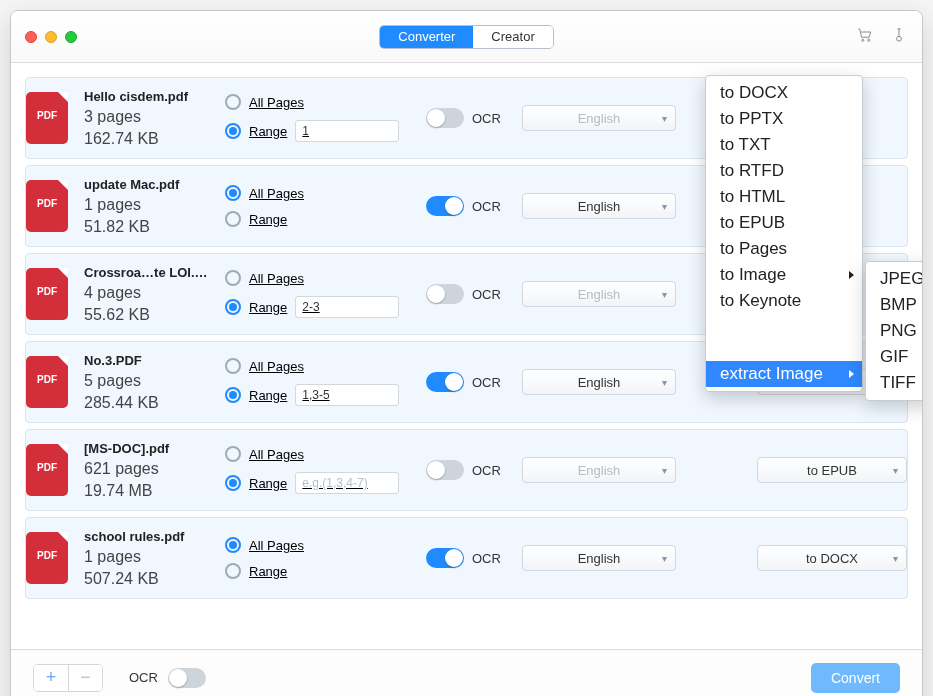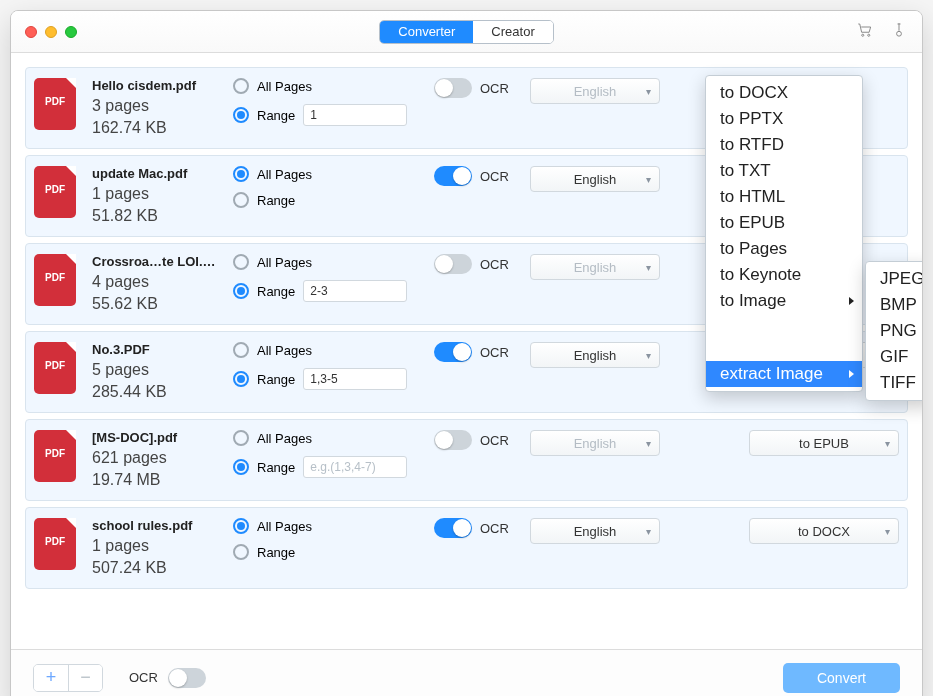--- a/index.html
+++ b/index.html
@@ -14,69 +14,69 @@
     --convert:#6fb9ff;
   }
   *{box-sizing:border-box;font-family:-apple-system,Helvetica,Arial,sans-serif;}
   body{margin:0;background:#f5f5f5;display:flex;justify-content:center;padding:10px;}
   .window{
     width:933px;height:696px;background:#fff;border:1px solid #c7c7c7;border-radius:8px;
     box-shadow:0 10px 30px rgba(0,0,0,0.15);position:relative;overflow:hidden;
     display:flex;flex-direction:column;
   }
   
-  .titlebar{height:42px;border-bottom:1px solid #dcdcdc;display:flex;align-items:center;padding:0 14px;gap:8px;
+  .titlebar{height:52px;border-bottom:1px solid #dcdcdc;display:flex;align-items:center;padding:0 14px;gap:8px;
     background:linear-gradient(#fff,#f9f9f9);}
   .traffic{display:flex;gap:8px;}
   .dot{width:12px;height:12px;border-radius:50%;}
   .dot.red{background:#ff5f56;border:1px solid #e0443e;}
   .dot.yellow{background:#ffbd2e;border:1px solid #dea123;}
   .dot.green{background:#27c93f;border:1px solid #1aab29;}
   .seg{margin:0 auto;display:flex;border:1px solid #b6c0ca;border-radius:5px;overflow:hidden;height:24px;}
   .seg button{border:none;background:#fff;padding:0 18px;font-size:13px;color:#333;cursor:pointer;}
   .seg button.active{background:var(--accent);color:#fff;}
   .tb-icons{display:flex;gap:16px;color:#888;}
   .tb-icons svg{width:18px;height:18px;stroke:#888;fill:none;stroke-width:1.3;}
   
   .list{flex:1;overflow:auto;padding:14px 14px 6px 14px;display:flex;flex-direction:column;gap:6px;}
   .row{background:var(--panel);border:1px solid var(--light-stroke);border-radius:4px;
-    display:flex;align-items:flex-start;padding:10px 8px;gap:16px;min-height:82px;}
+    display:flex;align-items:center;padding:10px 0;gap:16px;min-height:82px;}
   .pdf-icon{width:42px;height:52px;background:#d22f3a;border-radius:5px;position:relative;flex-shrink:0;}
   .pdf-icon::after{content:attr(data-lbl);position:absolute;left:0;right:0;top:18px;text-align:center;color:#fff;font-size:10px;font-weight:600;}
   .pdf-icon::before{content:"";position:absolute;top:0;right:0;border-style:solid;border-width:0 10px 10px 0;border-color:transparent #fff transparent transparent;}
   .info{width:125px;flex-shrink:0;}
   .fname{font-size:13px;font-weight:600;color:#222;white-space:nowrap;overflow:hidden;text-overflow:ellipsis;}
   .meta{font-size:16px;color:#444;margin-top:4px;}
-  .pagesel{width:185px;flex-shrink:0;display:flex;flex-direction:column;gap:10px;font-size:13px;}
+  .pagesel{width:185px;flex-shrink:0;display:flex;flex-direction:column;gap:10px;font-size:13px;text-decoration:underline;}
   .radio-line{display:flex;align-items:center;gap:8px;}
   .radio{width:16px;height:16px;border-radius:50%;border:2px solid #a0aab3;display:inline-block;position:relative;cursor:pointer;}
   .radio.on{border-color:var(--accent);}
   .radio.on::after{content:"";position:absolute;inset:2px;border-radius:50%;background:var(--accent);}
   .range-input{width:104px;height:22px;border:1px solid var(--btn-grey-border);border-radius:3px;background:#fff;font-size:12px;padding:0 6px;color:#333;}
   .range-input::placeholder{color:#b7c0c8;}
   .ocr{display:flex;align-items:center;gap:8px;width:80px;flex-shrink:0;}
   .switch{width:38px;height:20px;border-radius:999px;background:#cdd4da;position:relative;cursor:pointer;}
   .switch .knob{position:absolute;top:1px;left:1px;width:18px;height:18px;border-radius:50%;background:#fff;box-shadow:0 1px 2px rgba(0,0,0,.25);transition:none;}
   .switch.on{background:var(--accent);}
   .switch.on .knob{left:19px;}
   .ocr-label{font-size:13px;color:#333;}
-  .lang{width:130px;flex-shrink:0;}
+  .lang{width:154px;flex-shrink:0;}
   .sel{height:26px;border:1px solid var(--btn-grey-border);border-radius:4px;background:linear-gradient(#fff,#f2f5f7);
     width:100%;font-size:13px;color:#333;display:flex;align-items:center;justify-content:center;gap:6px;cursor:pointer;position:relative;}
   .sel .caret{position:absolute;right:8px;color:#8a94a0;font-size:10px;}
   .sel.disabled{color:#b4bcc4;}
   .fmt{width:150px;flex-shrink:0;margin-left:auto;}
   .spacer-menuslot{width:150px;flex-shrink:0;margin-left:auto;}
   
   .bottombar{height:56px;border-top:1px solid #dcdcdc;display:flex;align-items:center;padding:0 22px;gap:16px;background:#fdfdfd;}
   .addrem{display:flex;border:1px solid var(--btn-grey-border);border-radius:5px;overflow:hidden;height:28px;}
   .addrem button{width:34px;border:none;background:#fff;font-size:18px;color:#6da8ff;cursor:pointer;}
   .addrem button:last-child{border-left:1px solid var(--btn-grey-border);color:#b8c0c7;}
   .bottom-ocr{display:flex;align-items:center;gap:10px;font-size:13px;color:#333;margin-left:10px;}
-  .convert-btn{margin-left:auto;height:30px;padding:0 34px;border:none;border-radius:5px;background:var(--convert);color:#fff;font-size:14px;cursor:pointer;}
+  .convert-btn{margin-left:auto;height:30px;padding:0 20px;border:none;border-radius:5px;background:var(--convert);color:#fff;font-size:14px;cursor:pointer;}
   
   .menu{position:absolute;background:#fff;border:1px solid #c4cdd5;border-radius:4px;box-shadow:0 6px 18px rgba(0,0,0,.2);padding:4px 0;font-size:17px;}
   .menu-item{padding:3px 26px 3px 14px;white-space:nowrap;position:relative;color:#222;cursor:pointer;}
   .menu-item.selected{background:var(--selected);color:#fff;margin-top:47px;}
   .menu-item.has-sub::after{content:"";position:absolute;right:8px;top:50%;transform:translateY(-50%);border-style:solid;border-width:4px 0 4px 5px;border-color:transparent transparent transparent currentColor;}
   #main-menu{top:64px;left:694px;width:158px;}
   #sub-menu{top:250px;left:854px;width:70px;}
 </style>
 </head>
 <body>
@@ -329,27 +329,27 @@
       <span class="switch">
           <span class="knob"></span>
         </span>
     </div>
     <button class="convert-btn">Convert</button>
   </div>
 
   <div class="menu" id="main-menu">
       <div class="menu-item">to DOCX</div>
       <div class="menu-item">to PPTX</div>
+      <div class="menu-item">to TXT</div>
       <div class="menu-item">to RTFD</div>
-      <div class="menu-item">to TXT</div>
       <div class="menu-item">to HTML</div>
       <div class="menu-item">to EPUB</div>
       <div class="menu-item">to Pages</div>
+      <div class="menu-item has-sub">to Image</div>
       <div class="menu-item">to Keynote</div>
-      <div class="menu-item has-sub">to Image</div>
       <div class="menu-item selected has-sub">extract Image</div>
     </div>
   <div class="menu" id="sub-menu">
       <div class="menu-item">JPEG</div>
       <div class="menu-item">BMP</div>
       <div class="menu-item">PNG</div>
       <div class="menu-item">GIF</div>
       <div class="menu-item">TIFF</div>
     </div>
 

